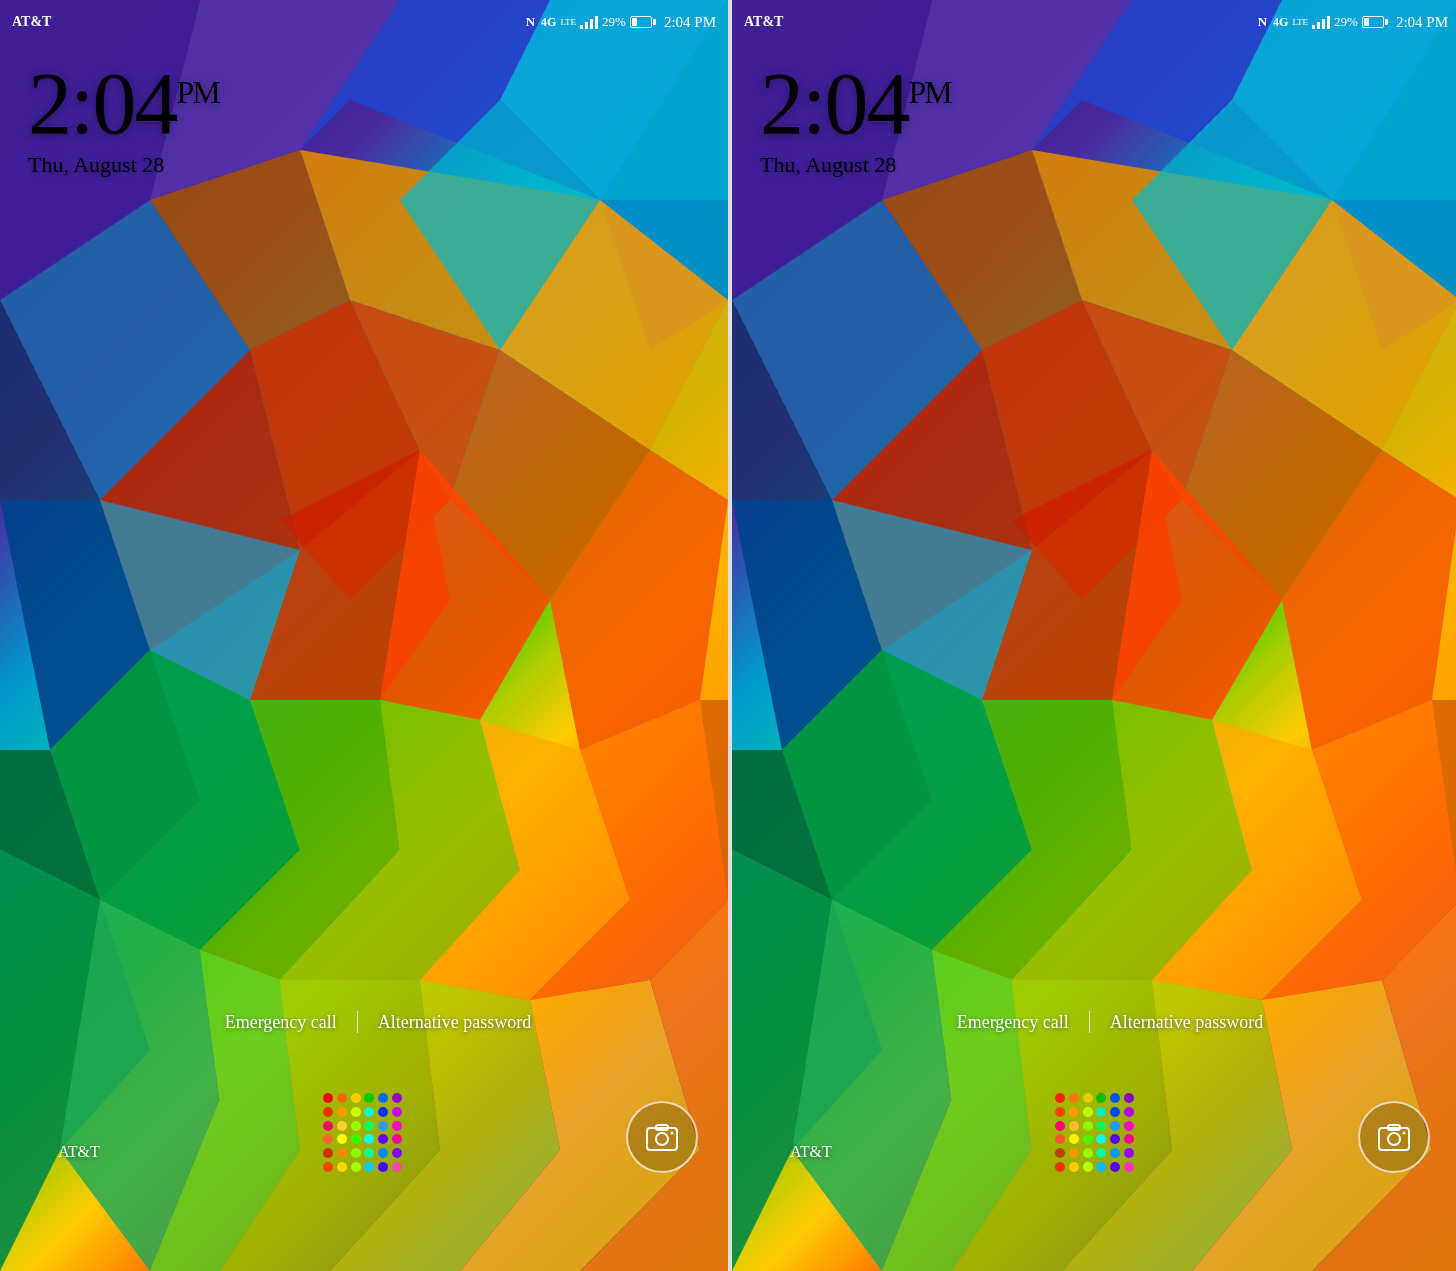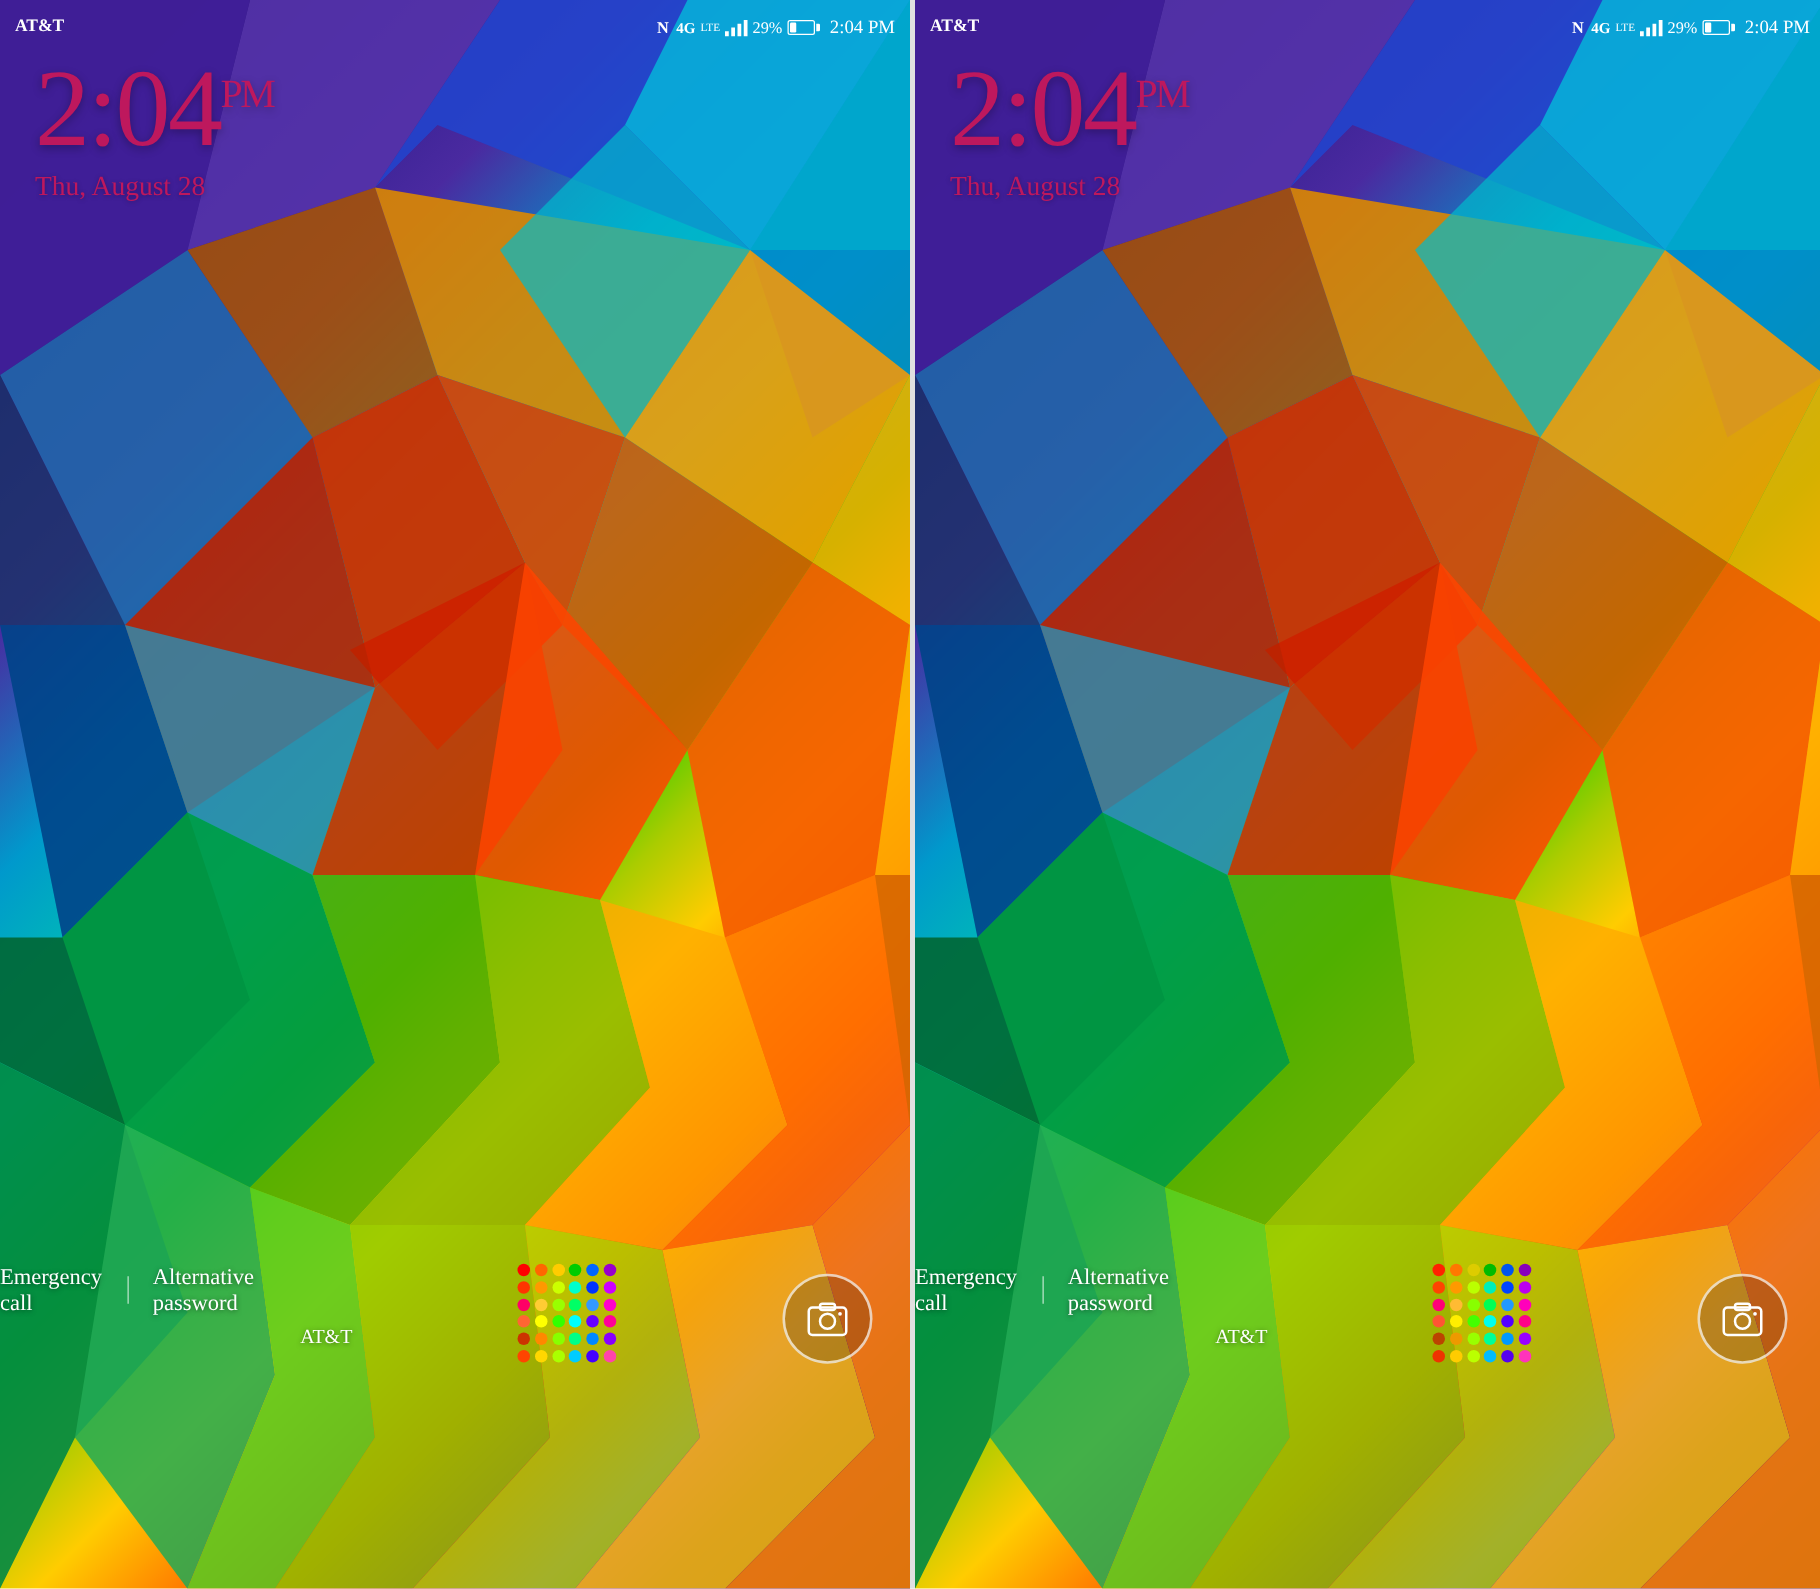--- a/index.html
+++ b/index.html
@@ -67,23 +67,23 @@
     .status-right {
       display: flex;
       align-items: center;
       gap: 4px;
       font-size: 13px;
     }
 
     
     .clock-area {
       position: absolute;
-      top: 44px;
+      top: 60px;
       left: 28px;
-      color: #be185d;
+      color: #000000;
       z-index: 10;
     }
 
     .clock-time {
       font-size: 88px;
       font-weight: 300;
       line-height: 1;
       letter-spacing: -2px;
       text-shadow: 0 2px 8px rgba(0,0,0,0.3);
     }
@@ -100,23 +100,24 @@
       margin-top: 4px;
       text-shadow: 0 1px 4px rgba(0,0,0,0.3);
     }
 
     
     .bottom-area {
       position: absolute;
       bottom: 0; left: 0; right: 0;
       height: 260px;
       display: flex;
-      flex-direction: row;
-      align-items: flex-start;
+      flex-direction: column;
+      align-items: center;
       z-index: 10;
+      padding-left: 28px;
     }
 
     .lock-options {
       display: flex;
       align-items: center;
       color: white;
       font-size: 18px;
       font-weight: 400;
       text-shadow: 0 1px 4px rgba(0,0,0,0.5);
       margin-bottom: 60px;

